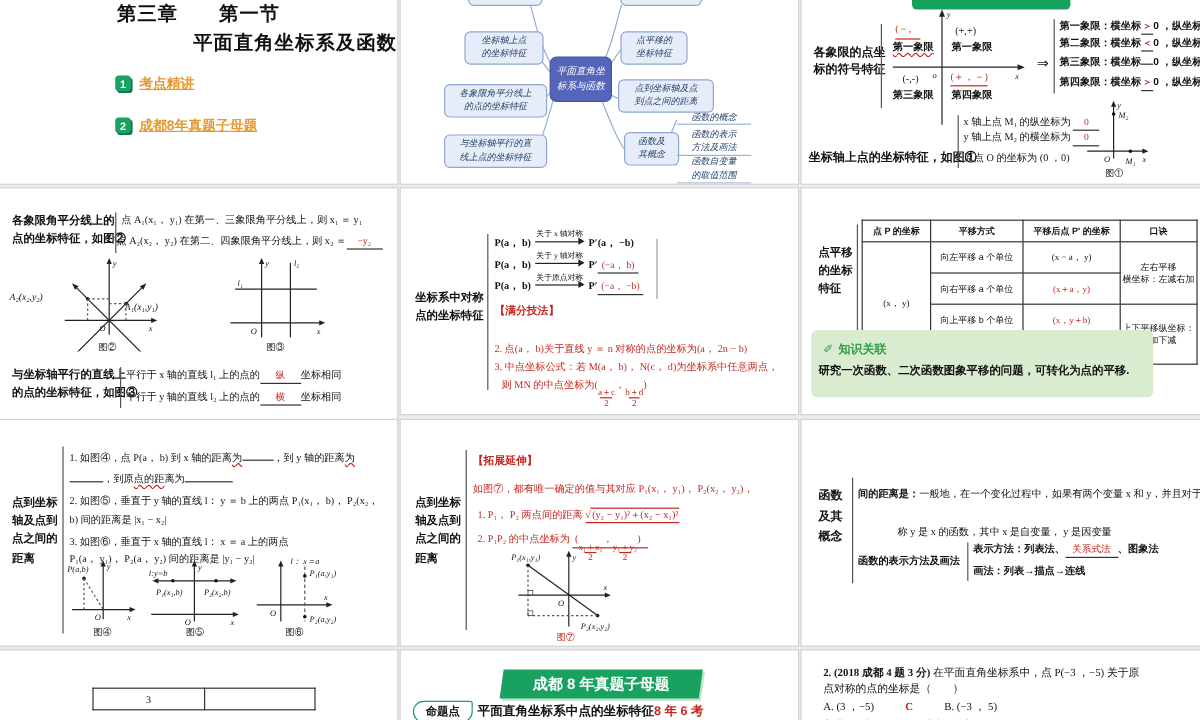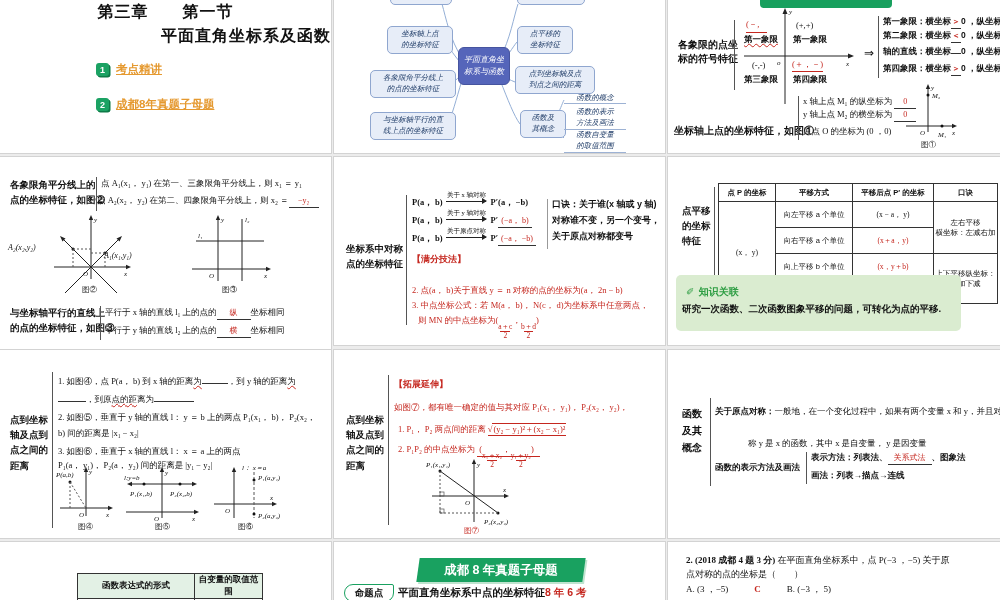--- a/index.html
+++ b/index.html
@@ -117,21 +117,21 @@
     <div class="a ser" style="left:84px;top:60px;font-size:8.5px">(-,-)</div>
     <div class="a b" style="left:76px;top:74px;font-size:8.5px">第三象限</div>
     <div class="a red ser" style="left:124px;top:59px;font-size:8.5px;border-bottom:1px solid #c5271f">(＋，－)</div>
     <div class="a b" style="left:125px;top:74px;font-size:8.5px">第四象限</div>
     <div class="a" style="left:196px;top:46px;font-size:12px">⇒</div>
     <div class="brk" style="left:210px;top:16px;height:62px"></div>
 
     <div class="a b" style="left:215px;top:15px;font-size:8.5px;line-height:1.45">
       <div class="nw"><span>第一象限：横坐标</span><span class="ansblank">＞</span><span>0 ，纵坐标</span></div>
       <div class="nw"><span>第二象限：横坐标</span><span class="ansblank">＜</span><span>0 ，纵坐标</span></div>
-      <div class="nw"><span>轴的直线：横坐标</span><span class="ansblank"></span><span>0 ，纵坐标</span></div>
+      <div class="nw"><span>第三象限：横坐标</span><span class="ansblank"></span><span>0 ，纵坐标</span></div>
       <div class="nw" style="margin-top:5px"><span>第四象限：横坐标</span><span class="ansblank">＞</span><span>0 ，纵坐标</span></div>
     </div>
 
     <div class="a b nw" style="left:6px;top:124px;font-size:10px">坐标轴上点的坐标特征，如图①</div>
     <div class="brk" style="left:130px;top:96px;height:44px"></div>
     <div class="a ser nw" style="left:135px;top:96px;font-size:8.5px"><span>x 轴上点 M₁ 的纵坐标为</span> <span class="ansblank" style="min-width:22px">0</span></div>
     <div class="a ser nw" style="left:135px;top:109px;font-size:8.5px"><span>y 轴上点 M₂ 的横坐标为</span> <span class="ansblank" style="min-width:22px">0</span></div>
     <div class="a ser nw" style="left:135px;top:126px;font-size:8.5px">原点 O 的坐标为 (0 ，0)</div>
     <svg class="a" style="left:230px;top:82px" width="64" height="58">
       <line x1="30" y1="5" x2="30" y2="50" stroke="#222"></line>
@@ -207,21 +207,20 @@
     <div class="a ser nw" style="left:78px;top:40px;font-size:8.5px">
       <span class="b">P(a， b)</span><span class="arr" style="width:40px"><span class="lab">关于 x 轴对称</span></span><span class="b">P′(a， −b)</span>
     </div>
     <div class="a ser nw" style="left:78px;top:58px;font-size:8.5px">
       <span class="b">P(a， b)</span><span class="arr" style="width:40px"><span class="lab">关于 y 轴对称</span></span><span class="b">P′</span><span class="ansblank red" style="min-width:34px">(−a， b)</span>
     </div>
     <div class="a ser nw" style="left:78px;top:76px;font-size:8.5px">
       <span class="b">P(a， b)</span><span class="arr" style="width:40px"><span class="lab">关于原点对称</span></span><span class="b">P′</span><span class="ansblank red" style="min-width:38px">(−a， −b)</span>
     </div>
     <div class="brk" style="left:213px;top:42px;height:50px;border-color:#999"></div>
-    <div class="a b" style="left:218px;top:40px;width:108px;font-size:9px;line-height:1.75">口诀：关于谁(x 轴或 y 轴)对称谁不变，另一个变号，关于原点对称都变号</div>
     <div class="a red b ser" style="left:78px;top:96px;font-size:9px">【满分技法】</div>
     <div class="a red ser nw" style="left:78px;top:128px;font-size:8.5px">2. 点(a， b)关于直线 y ＝ n 对称的点的坐标为(a， 2n − b)</div>
     <div class="a red ser nw" style="left:78px;top:143px;font-size:8.5px">3. 中点坐标公式：若 M(a， b)， N(c， d)为坐标系中任意两点，</div>
     <div class="a red ser nw" style="left:84px;top:158px;font-size:8.5px">
       <span>则 MN 的中点坐标为(</span><span class="frac">
           <span>a＋c</span>
           <span class="d">2</span>
         </span><span>，</span><span class="frac">
           <span>b＋d</span>
           <span class="d">2</span>
@@ -379,35 +378,31 @@
       <text x="58" y="66">P₂(x₂,y₂)</text>
     </svg>
     <div class="cap red" style="left:130px;top:176px">图⑦</div>
   </div>
 
   <div class="slide" style="left:668px;top:350px;width:332px;height:188px">
     <div class="a b pre" style="left:14px;top:55px;font-size:10px;line-height:1.7">函数
 及其
 概念</div>
     <div class="brk" style="left:42px;top:48px;height:88px"></div>
-    <div class="a nw" style="left:47px;top:56px;font-size:8.5px"><span class="b">关于原点对称：</span><span class="ser">一般地，在一个变化过程中，如果有两个变量 x 和 y，并且对于</span></div>
+    <div class="a nw" style="left:47px;top:56px;font-size:8.5px"><span class="b">间的距离是：</span><span class="ser">一般地，在一个变化过程中，如果有两个变量 x 和 y，并且对于</span></div>
     <div class="a ser nw" style="left:80px;top:88px;font-size:8.5px">称 y 是 x 的函数，其中 x 是自变量， y 是因变量</div>
     <div class="a b nw" style="left:47px;top:112px;font-size:8.5px">函数的表示方法及画法</div>
     <div class="brk" style="left:138px;top:102px;height:32px"></div>
     <div class="a ser nw" style="left:143px;top:102px;font-size:8.5px"><span class="b">表示方法：列表法、</span><span class="ansblank red" style="min-width:44px">关系式法</span><span class="b">、图象法</span></div>
     <div class="a b nw" style="left:143px;top:120px;font-size:8.5px">画法：列表→描点→连线</div>
   </div>
 
   <div class="slide" style="left:0;top:542px;width:331px;height:58px">
     <table class="mv" style="left:77px;top:31px;width:186px;font-size:8.5px">
       <tbody>
-          <tr style="height:20px;background:#e3f1e5">
-        <th style="width:114px">函数表达式的形式</th>
-        <th>自变量的取值范围</th>
-      </tr>
       <tr style="height:18px">
         <td class="ser">3</td>
         <td></td>
       </tr>
     </tbody>
       </table>
   </div>
 
   <div class="slide" style="left:334px;top:542px;width:331px;height:58px">
     <div class="banner" style="left:84px;top:16px;width:166px;height:24px">

